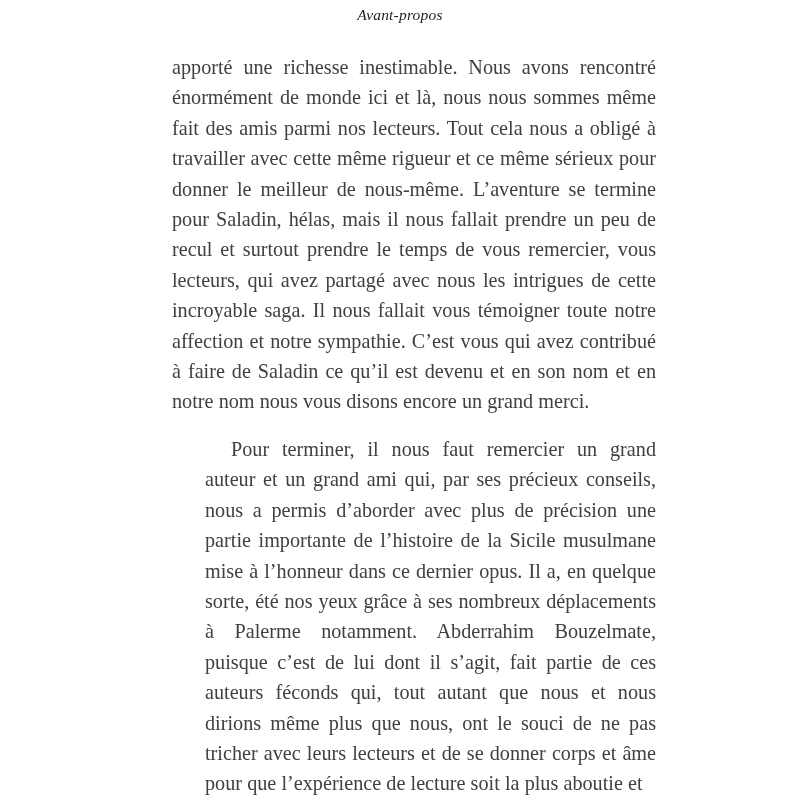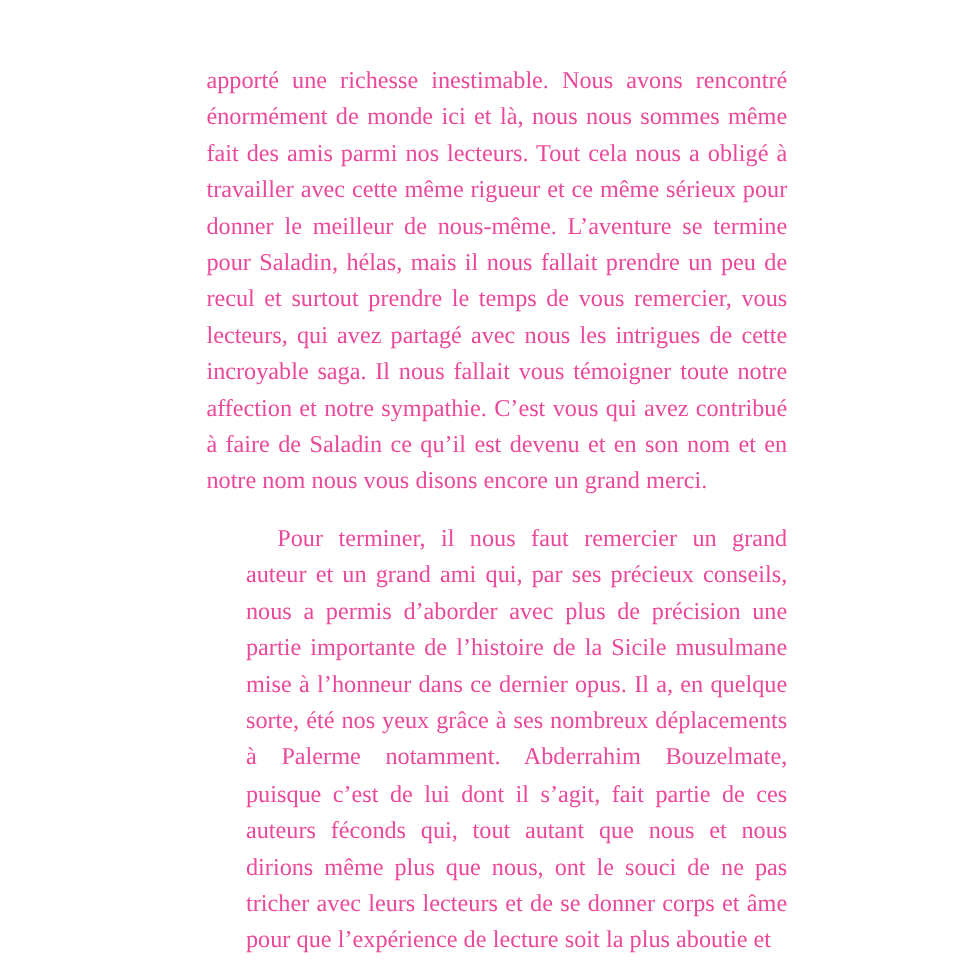--- a/index.html
+++ b/index.html
@@ -37,37 +37,38 @@
     top: 52px;
     left: 172px;
     width: 484px;
   }
   .para {
     margin: 0;
     text-align: justify;
     text-justify: inter-word;
     font-size: 20.2px;
     line-height: 30.4px;
-    color: #ec4899;
+    color: #404040;
     hyphens: none;
     -webkit-hyphens: none;
     word-spacing: 0.1px;
   }
   .para.indented {
     text-indent: 26px;
   }
   .para + .para {
     margin-top: 17px;
     margin-left: 33px;
   }
 </style>
 </head>
 <body>
 
 <div class="page">
 
+  <div class="running-head">Avant-propos</div>
 
   <div class="text-block">
     <p class="para">apporté une richesse inestimable. Nous avons rencontré énormément de monde ici et là, nous nous sommes même fait des amis parmi nos lecteurs. Tout cela nous a obligé à travailler avec cette même rigueur et ce même sérieux pour donner le meilleur de nous-même. L’aventure se termine pour Saladin, hélas, mais il nous fallait prendre un peu de recul et surtout prendre le temps de vous remercier, vous lecteurs, qui avez partagé avec nous les intrigues de cette incroyable saga. Il nous fallait vous témoigner toute notre affection et notre sympathie. C’est vous qui avez contribué à faire de Saladin ce qu’il est devenu et en son nom et en notre nom nous vous disons encore un grand merci.</p>
     <p class="para indented">Pour terminer, il nous faut remercier un grand auteur et un grand ami qui, par ses précieux conseils, nous a permis d’aborder avec plus de précision une partie importante de l’histoire de la Sicile musulmane mise à l’honneur dans ce dernier opus. Il a, en quelque sorte, été nos yeux grâce à ses nombreux déplacements à Palerme notamment. Abderrahim Bouzelmate, puisque c’est de lui dont il s’agit, fait partie de ces auteurs féconds qui, tout autant que nous et nous dirions même plus que nous, ont le souci de ne pas tricher avec leurs lecteurs et de se donner corps et âme pour que l’expérience de lecture soit la plus aboutie et</p>
   </div>
 
 </div>
 
 </body></html>

